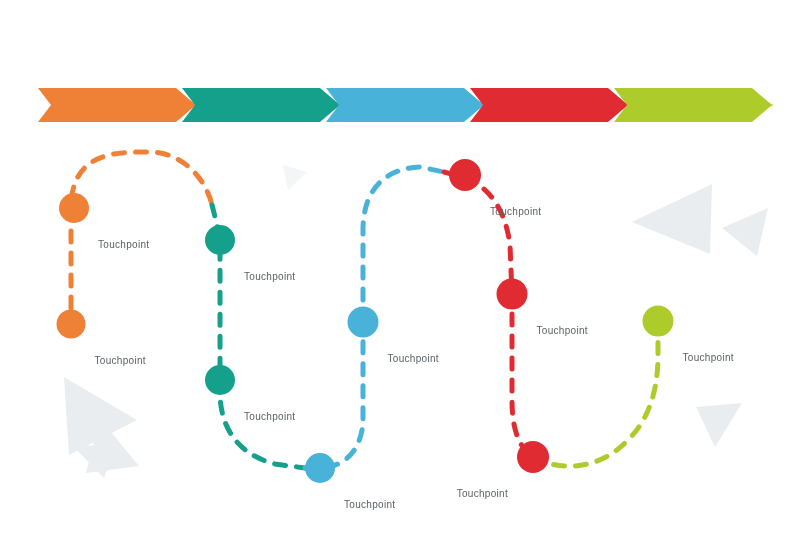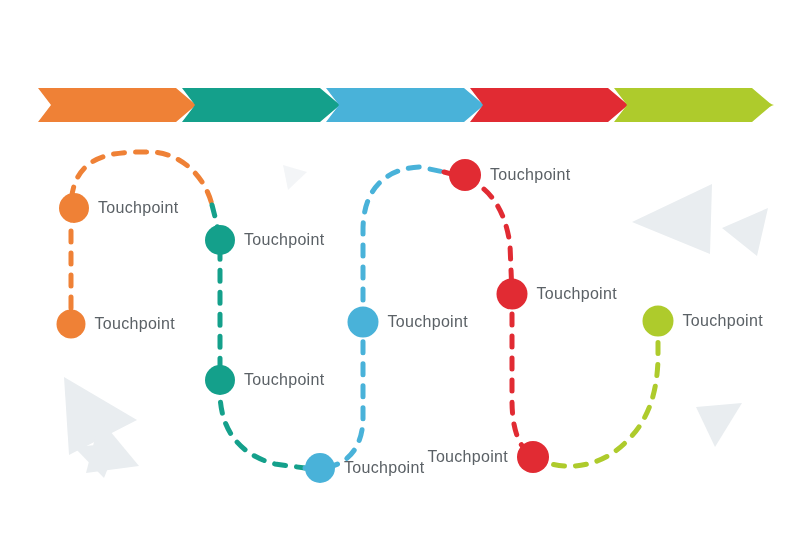--- a/index.html
+++ b/index.html
@@ -31,25 +31,26 @@
 
   
   .tp{position:absolute;z-index:4;}
   .tp .dot{
     position:absolute;
     border-radius:50%;
     transform:translate(-50%,-50%);
   }
   .tp .tp-label{
     position:absolute;
-    font-size:16px;
+    font-size:10px;
     color:#5b6166;
     letter-spacing:0.3px;
     white-space:nowrap;
     transform:translateY(-50%);
+    margin-top:36px;
   }
   .tp .tp-label.left{transform:translate(-100%,-50%);}
 </style>
 </head>
 <body>
 
 <div id="stage">
 
   <svg id="deco" viewBox="0 0 800 533" xmlns="http://www.w3.org/2000/svg">
       <polygon points="283,165 307,172 288,190" fill="#e9edf0" opacity="0.55"></polygon>

